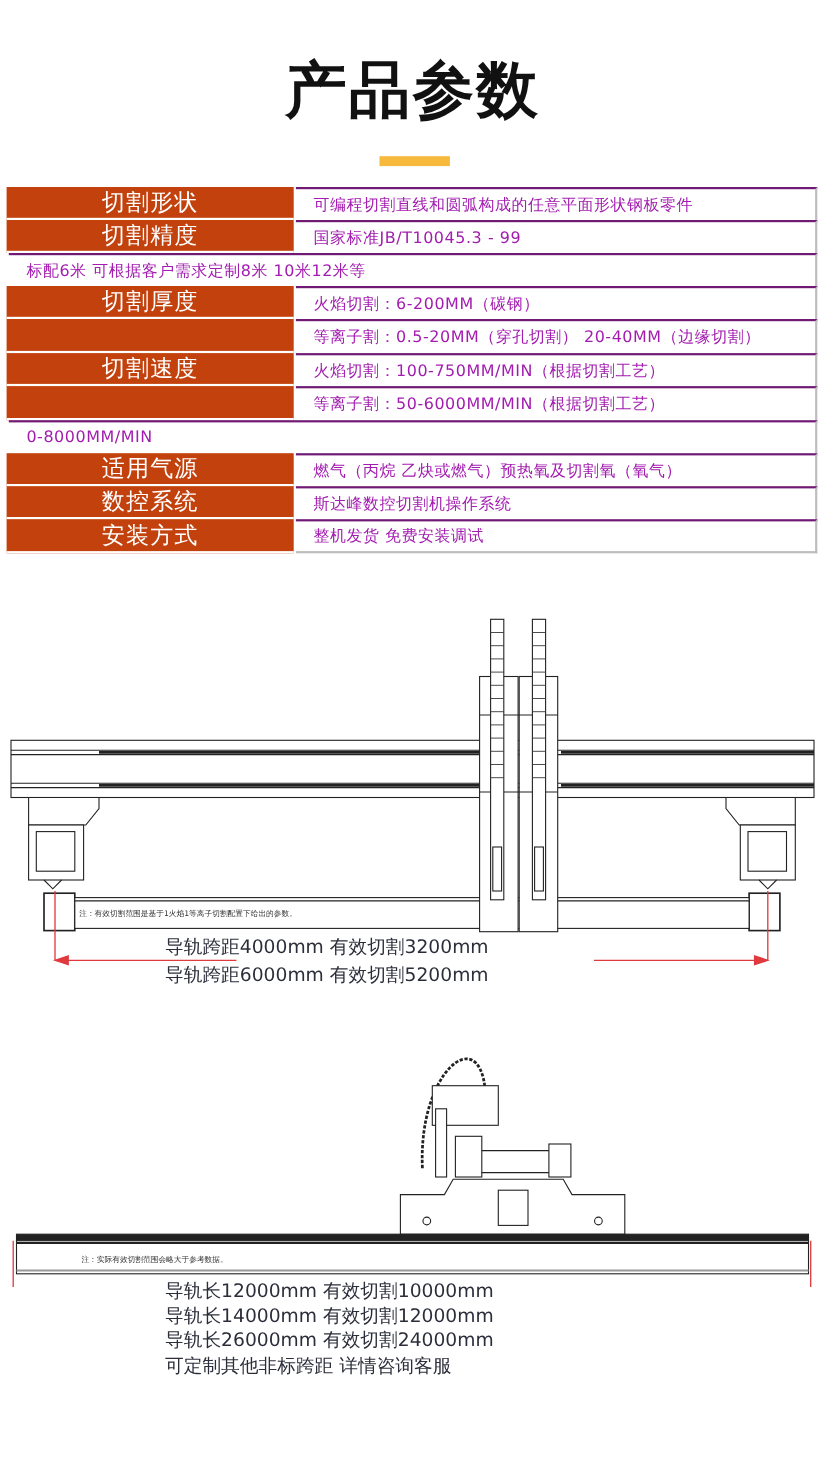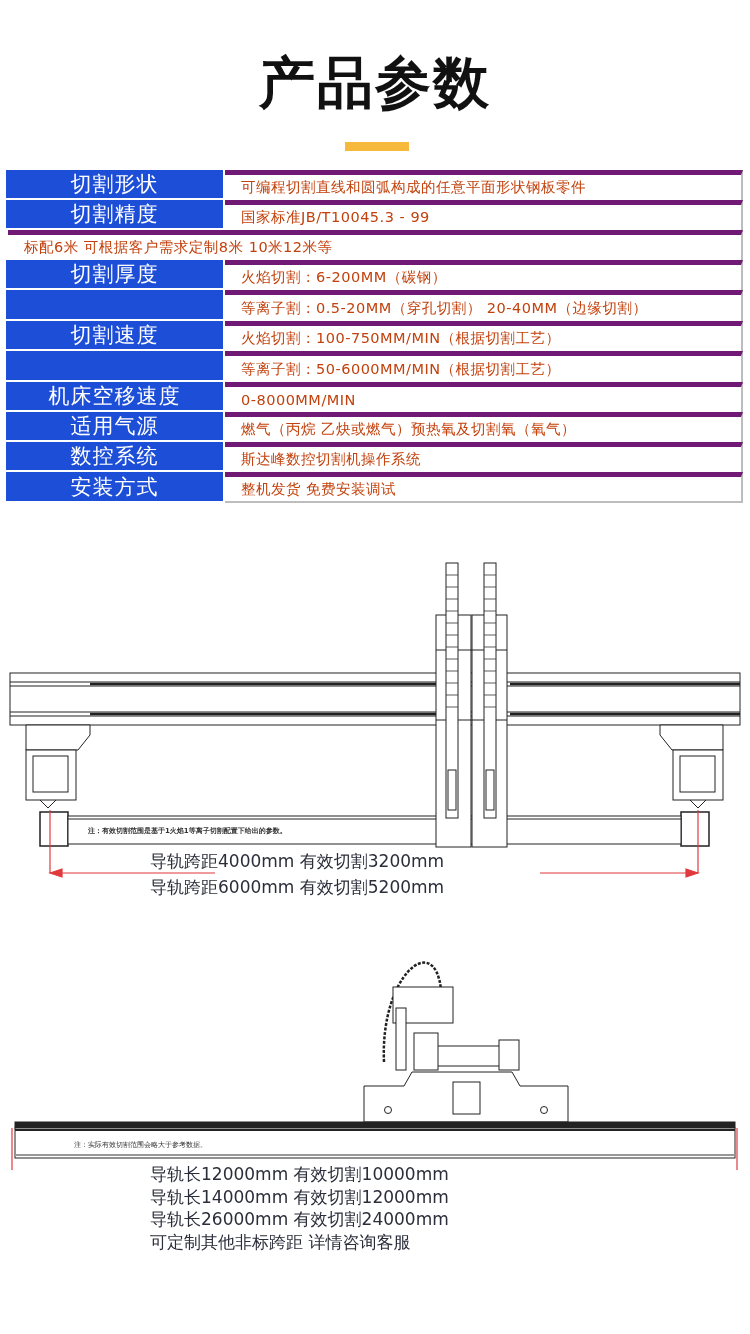--- a/index.html
+++ b/index.html
@@ -4,25 +4,25 @@
 <style>
   html, body { margin: 0; padding: 0; background: #ffffff; }
   body { width: 750px; height: 1334px; position: relative; overflow: hidden;
          font-family: "DejaVu Sans", "Liberation Sans", sans-serif; color: #1a1a1a; }
   .title { position: absolute; left: 0; width: 750px; top: 48px; text-align: center;
            font-size: 56px; font-weight: bold; letter-spacing: 2px; color: #111; line-height: 70px; font-family: Liberation Serif, serif; }
   .title-bar { position: absolute; left: 345px; top: 142px; width: 64px; height: 9px; background: #f6b93b; }
 
   .spec-table { position: absolute; left: 6px; top: 170px; width: 737px; }
   .row { position: relative; display: flex; }
-  .row .label { width: 217px; background: #1d4ed8; color: #fff; font-size: 21px;
+  .row .label { width: 261px; background: #c2410c; color: #fff; font-size: 21px;
                 display: flex; align-items: center; justify-content: center;
                 letter-spacing: 1px; box-sizing: border-box; border-bottom: 2px solid #fff; }
-  .row .value { flex: 1; margin-left: 2px; border-top: 5px solid #701a75; border-right: 2px solid #bdbdbd;
-                font-size: 14.5px; color: #c2410c; display: flex; align-items: center;
+  .row .value { flex: 1; margin-left: 2px; border-top: 2px solid #701a75; border-right: 2px solid #bdbdbd;
+                font-size: 14.5px; color: #a21caf; display: flex; align-items: center;
                 padding-left: 16px; box-sizing: border-box; letter-spacing: 0.5px; }
   .row.last .value { border-bottom: 2px solid #bdbdbd; }
 
   .drawing { position: absolute; left: 0; }
   .caption { position: absolute; text-align: left; color: #2b2e3a; font-size: 17px; line-height: 26px; }
   .note { position: absolute; font-size: 7px; color: #333; }
 </style>
 </head>
 <body>
 
@@ -51,21 +51,20 @@
   </div>
   <div class="row" style="height:30px">
     <div class="label">切割速度</div>
     <div class="value">火焰切割：100-750MM/MIN（根据切割工艺）</div>
   </div>
   <div class="row" style="height:31px">
     <div class="label"></div>
     <div class="value">等离子割：50-6000MM/MIN（根据切割工艺）</div>
   </div>
   <div class="row" style="height:30px">
-    <div class="label">机床空移速度</div>
     <div class="value">0-8000MM/MIN</div>
   </div>
   <div class="row" style="height:30px">
     <div class="label">适用气源</div>
     <div class="value">燃气（丙烷 乙炔或燃气）预热氧及切割氧（氧气）</div>
   </div>
   <div class="row" style="height:30px">
     <div class="label">数控系统</div>
     <div class="value">斯达峰数控切割机操作系统</div>
   </div>
@@ -144,21 +143,21 @@
 
   <g stroke="#e0393e" stroke-width="1.2" fill="#e0393e">
     <line x1="50" y1="810" x2="50" y2="873"></line>
     <line x1="50" y1="873" x2="215" y2="873"></line>
     <polygon points="50,873 62,869 62,877"></polygon>
     <line x1="698" y1="810" x2="698" y2="873"></line>
     <line x1="540" y1="873" x2="698" y2="873"></line>
     <polygon points="698,873 686,869 686,877"></polygon>
   </g>
 </svg>
-<div class="note" style="left:88px; top:826px;font-weight:bold;">注：有效切割范围是基于1火焰1等离子切割配置下给出的参数。</div>
+<div class="note" style="left:72px; top:826px;">注：有效切割范围是基于1火焰1等离子切割配置下给出的参数。</div>
 <div class="caption" style="left:150px; width:450px; top:848px;">
   <div>导轨跨距4000mm 有效切割3200mm</div>
   <div>导轨跨距6000mm 有效切割5200mm</div>
 </div>
 
 <svg class="drawing" style="top:940px" width="750" height="230" viewBox="0 940 750 230">
   <g fill="none" stroke="#222" stroke-width="1">
     <path d="M384 1062 C 380 975, 435 930, 441 990" stroke-dasharray="3 1.5" stroke-width="2.5"></path>
     <rect x="393" y="987" width="60" height="36" fill="#fff"></rect>
     <rect x="396" y="1008" width="10" height="62" fill="#fff"></rect>

